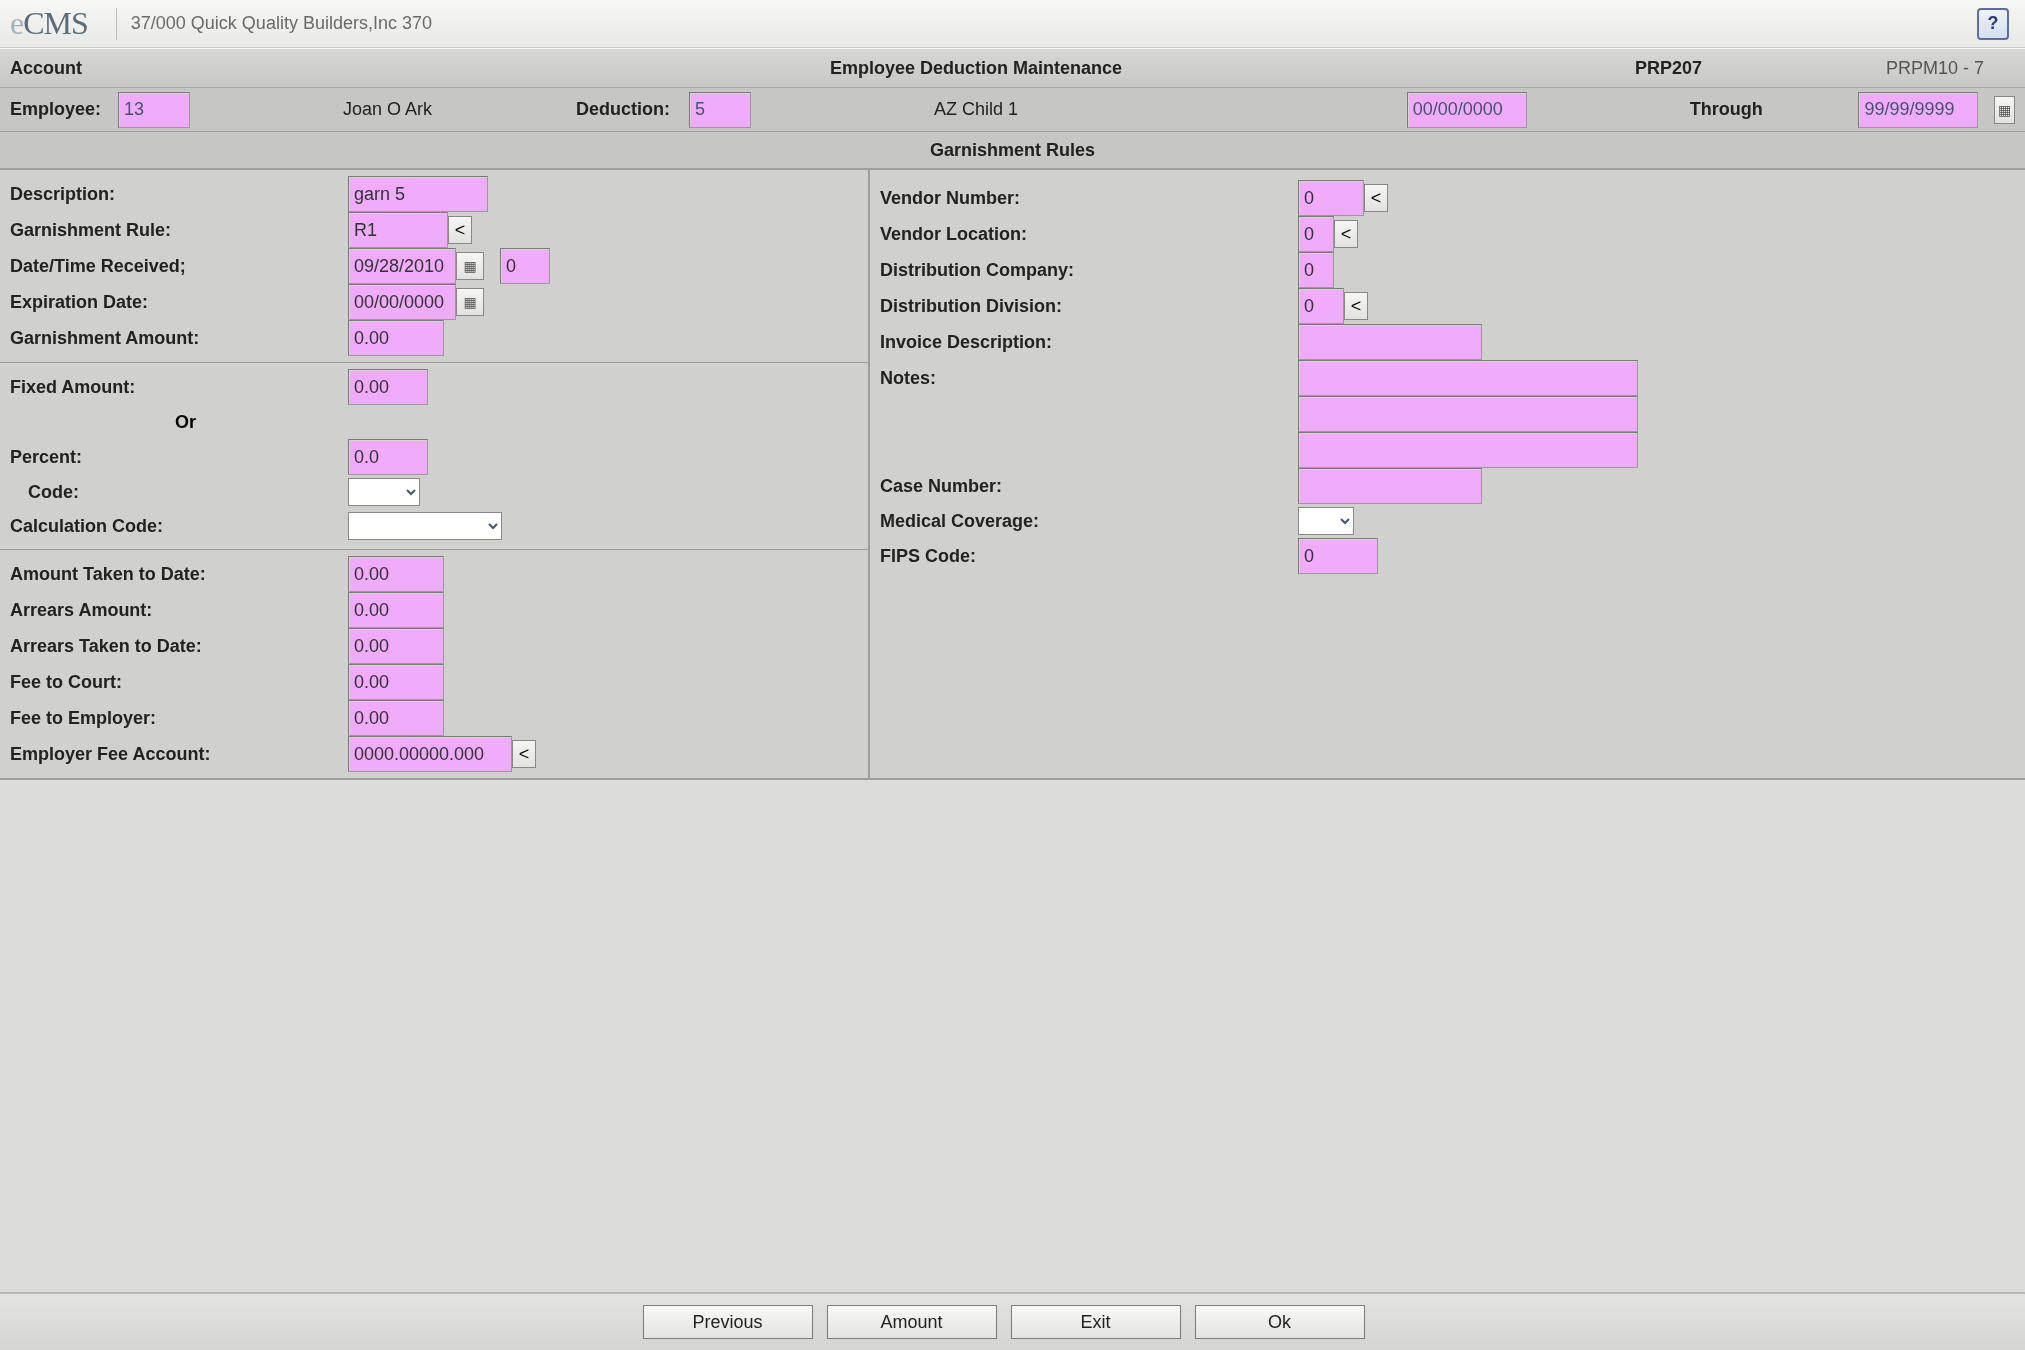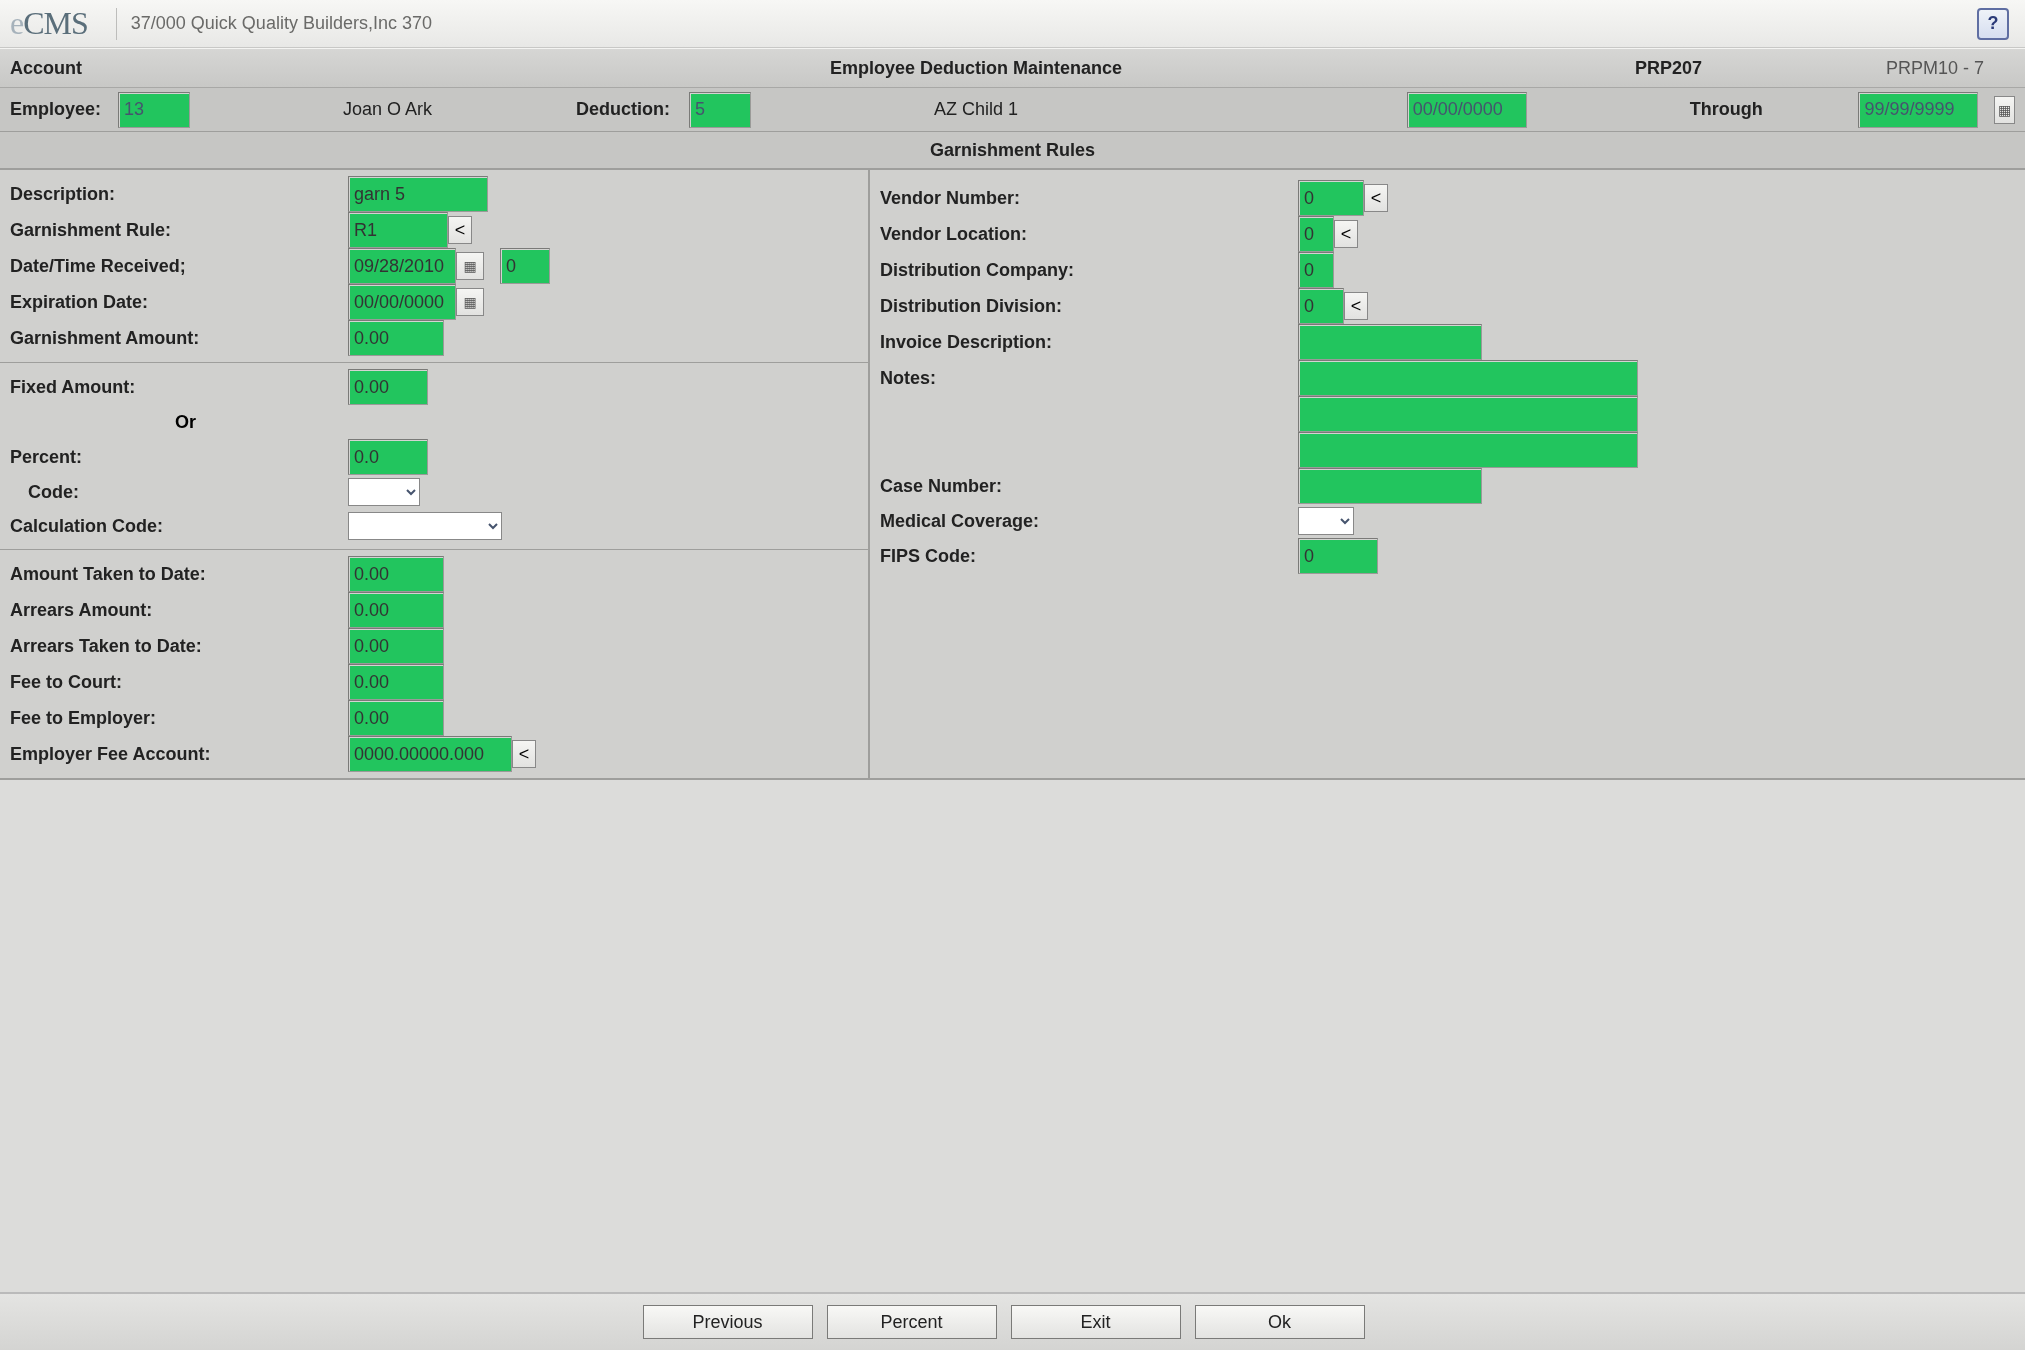--- a/index.html
+++ b/index.html
@@ -69,21 +69,21 @@
   }
   .hr-label { font-weight: bold; color: #222; }
   .hr-value { color: #222; }
 
   input.txt {
     height: 28px;
     padding: 17px 5px;
     font-family: inherit;
     font-size: 18px;
     color: #46546e;
-    background: #22c55e;
+    background: #f0abfc;
     border: 1px solid #9a9a98;
     border-top-color: #7a7a78;
     border-left-color: #7a7a78;
     box-shadow: inset 1px 1px 0 #d4d4d2;
   }
   input.txt.dark { color: #333; }
   select.sel {
     height: 28px;
     font-family: inherit;
     font-size: 18px;
@@ -355,16 +355,16 @@
         <label style="width:410px">FIPS Code:</label>
         <input class="txt dark" style="width: 80px;" value="0">
       </div>
     </div>
   </div>
 
 </div>
 
 <div class="footer">
   <button>Previous</button>
-  <button>Percent</button>
+  <button>Amount</button>
   <button>Exit</button>
   <button>Ok</button>
 </div>
 
 </body></html>

